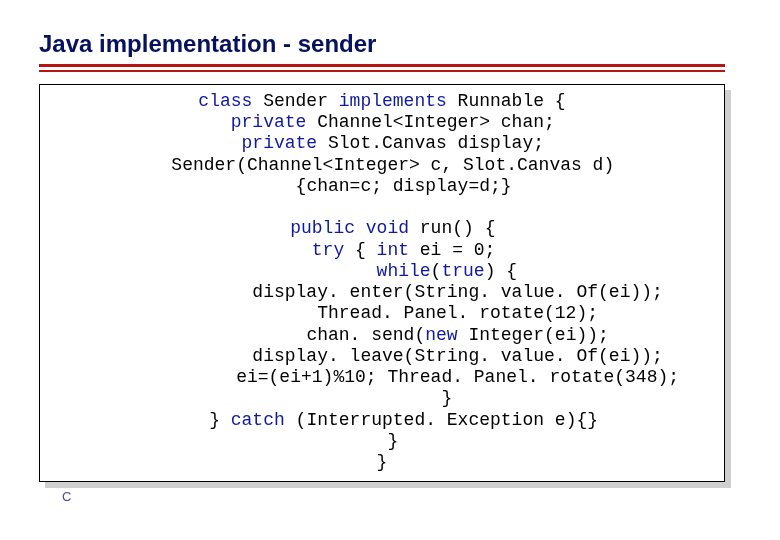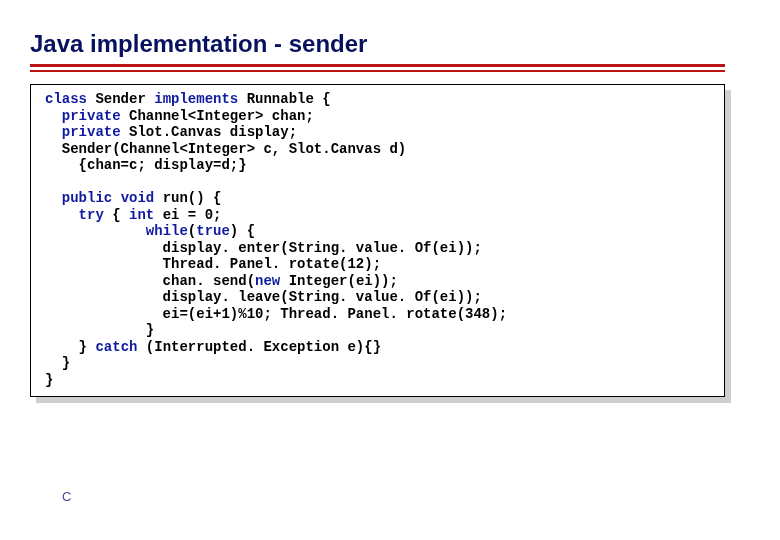--- a/index.html
+++ b/index.html
@@ -9,21 +9,21 @@
     height: 540px;
     background: #ffffff;
     font-family: Arial, Helvetica, sans-serif;
     overflow: hidden;
   }
   .slide {
     position: relative;
     width: 780px;
     height: 540px;
     box-sizing: border-box;
-    padding: 30px 55px 20px 30px;
+    padding: 30px 55px 20px 39px;
   }
   .title {
     color: #07125f;
     font-size: 24px;
     font-weight: bold;
     margin: 0 0 6px 0;
   }
   .rule1 {
     height: 3px;
     background: #bb1212;
@@ -46,25 +46,26 @@
     background: #cfcfcf;
     z-index: 0;
   }
   .code-box {
     position: relative;
     z-index: 1;
     border: 1px solid #000;
     background: #fff;
     padding: 6px 14px 8px 14px;
     font-family: "Courier New", Courier, monospace;
-    font-size: 14px;
+    font-size: 18px;
     line-height: 1.18;
-    font-weight: bold;
+    font-weight: normal;
     color: #000;
     white-space: pre;
+    text-align: center;
   }
   .kw { color: #0f1aa0; }
   .copyright {
     position: absolute;
     left: 62px;
     bottom: 36px;
     font-size: 13px;
     color: #4c4c99;
     z-index: 0;
   }

